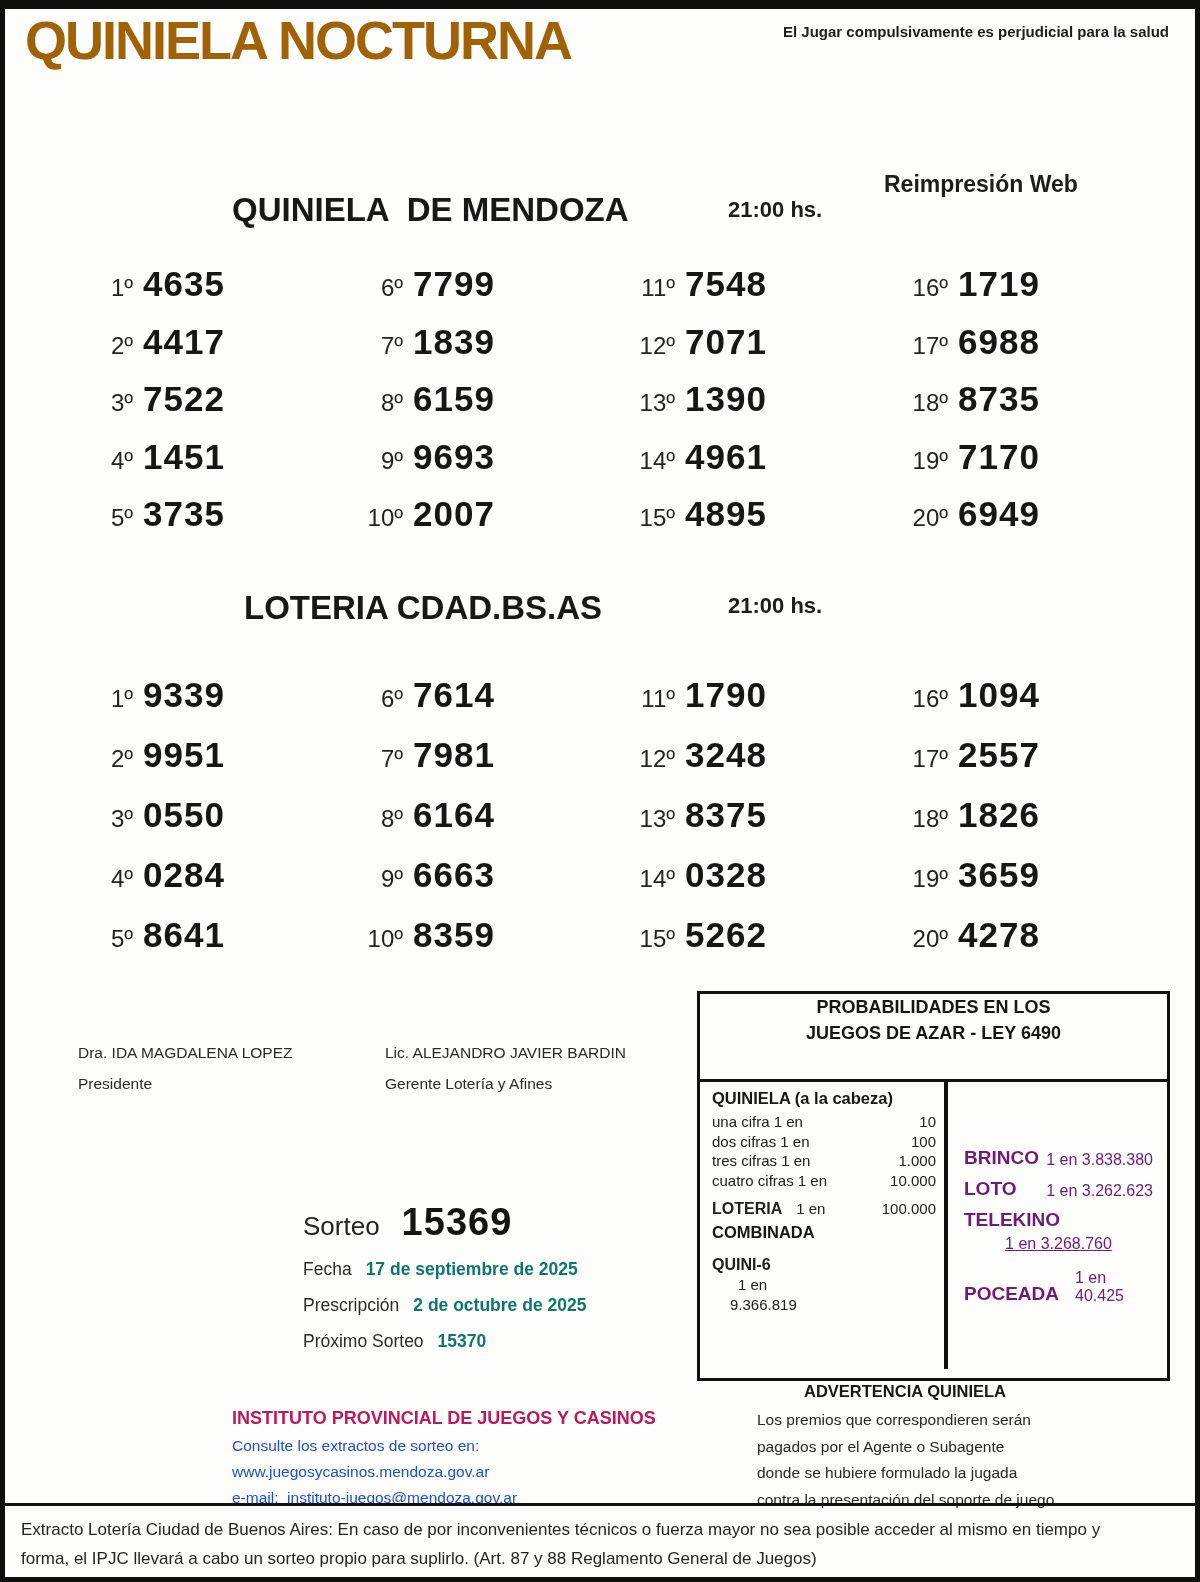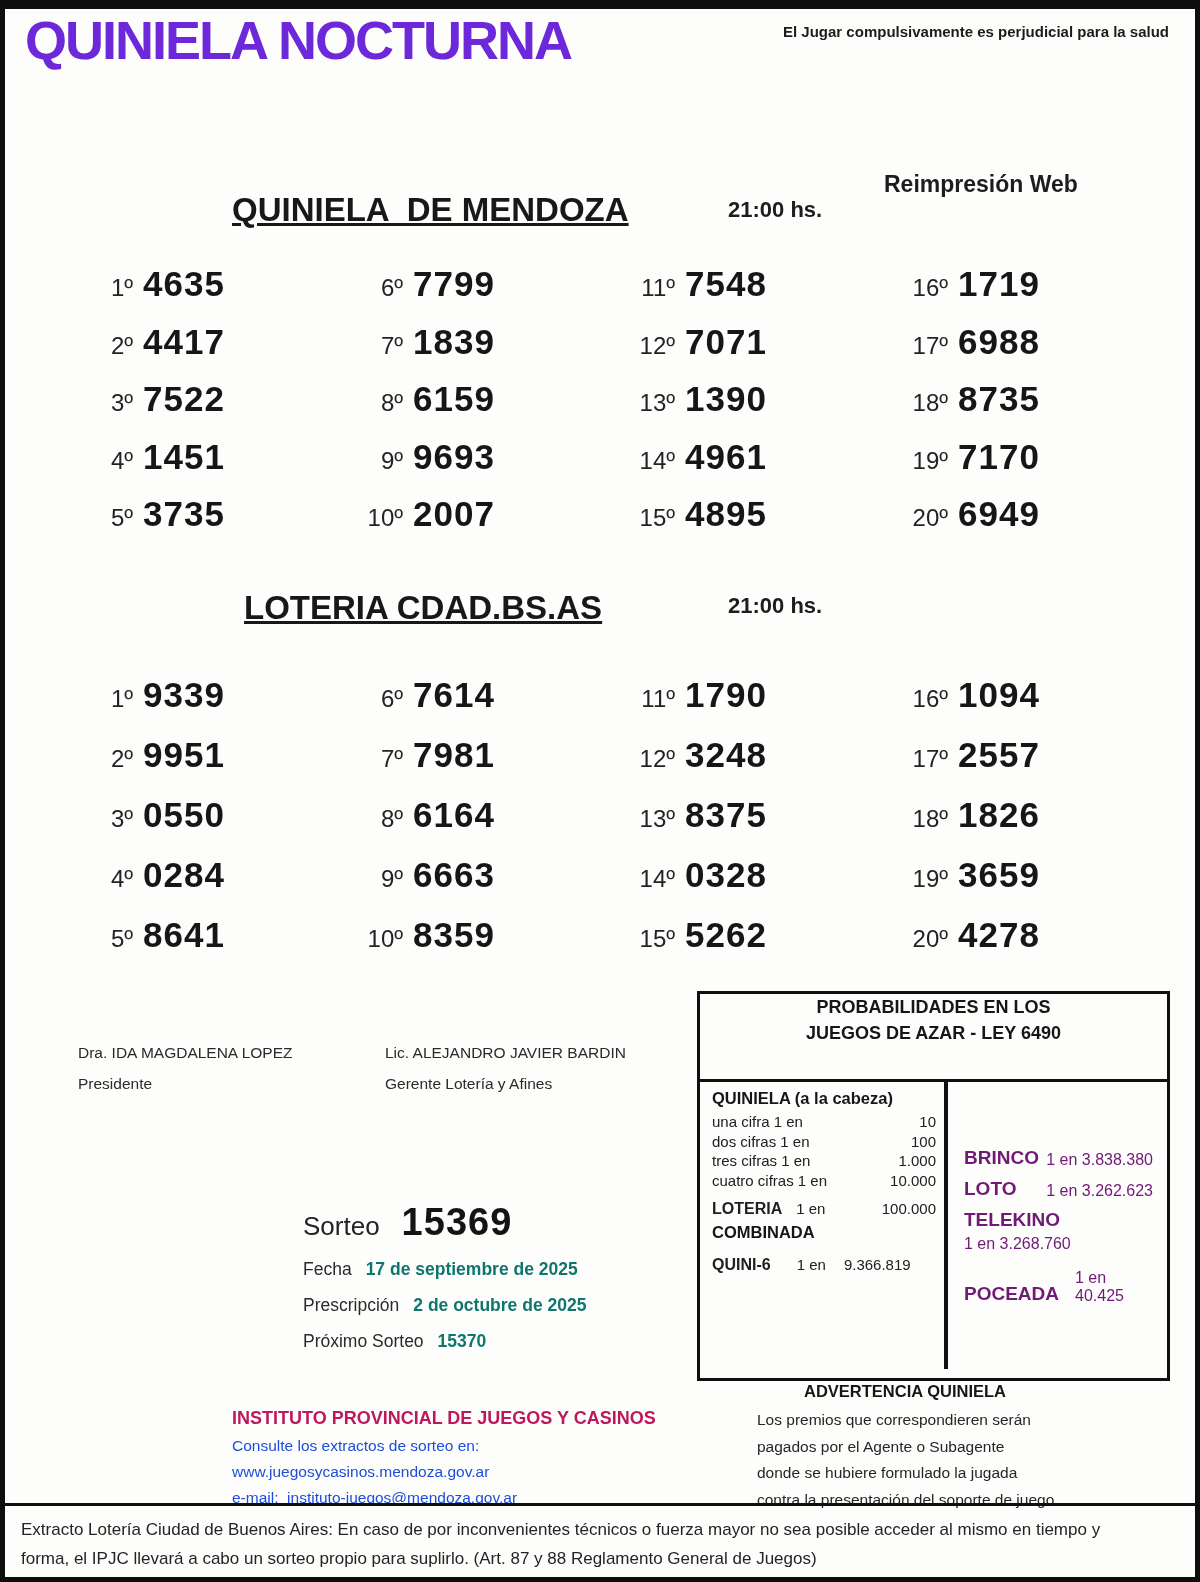--- a/index.html
+++ b/index.html
@@ -3,24 +3,24 @@
 <meta charset="utf-8">
 <style>
   html,body{margin:0;padding:0;background:#ffffff;}
   .page{
     position:relative;width:1200px;height:1582px;box-sizing:border-box;
     background:#fdfdfc;border:5px solid #0d0d0d;border-top-width:9px;
     font-family:"Liberation Sans",sans-serif;color:#1d1d1d;overflow:hidden;
   }
   .abs{position:absolute;}
   .keep-sp{white-space:pre-wrap;}
-  .doc-title{left:20px;top:0px;font-size:54px;font-weight:bold;letter-spacing:-2px;color:#6d28d9;}
+  .doc-title{left:20px;top:0px;font-size:54px;font-weight:bold;letter-spacing:-2px;color:#a16207;}
   .health{top:14px;right:26px;font-size:15px;font-weight:bold;color:#1c1c1c;}
 
-  .sec-title{font-size:33px;font-weight:bold;color:#181818;text-decoration:underline;}
+  .sec-title{font-size:33px;font-weight:bold;color:#181818;}
   .mendoza-title{left:227px;top:182px;}
   .mendoza-time{left:723px;top:188px;font-size:22px;font-weight:bold;}
   .reprint{left:879px;top:162px;font-size:23px;font-weight:bold;}
   .bsas-title{left:239px;top:580px;}
   .bsas-time{left:723px;top:584px;font-size:22px;font-weight:bold;}
 
   .grid{display:grid;grid-auto-flow:column;left:70px;width:1050px;}
   .mendoza-grid{top:255px;grid-template-rows:repeat(5,57.5px);grid-template-columns:270px 272px 273px auto;}
   .bsas-grid{top:666px;grid-template-rows:repeat(5,60px);grid-template-columns:270px 272px 273px auto;}
   .res{display:flex;align-items:baseline;}
@@ -48,29 +48,29 @@
   .pb-header{font-size:16.5px;font-weight:bold;margin-bottom:4px;color:#161616;}
   .pb-row{display:flex;justify-content:space-between;line-height:19.5px;}
   .pb-row .pv{text-align:right;}
   .pb-loteria{display:flex;margin-top:9px;line-height:20px;}
   .pb-loteria .pl-name{font-weight:bold;font-size:16px;}
   .pb-loteria .pl-mid{margin-left:14px;}
   .pb-loteria .pl-val{flex:1;text-align:right;}
   .pb-comb-header{font-size:16.5px;font-weight:bold;margin-top:4px;color:#161616;}
   .pb-valores{margin-top:5px;}
   .pb-valores .pb-row{padding-left:16px;line-height:20px;}
-  .pb-quini{display:flex;margin-top:13px;line-height:20px;}
+  .pb-quini{display:flex;margin-top:13px;line-height:20px;flex-direction:column;}
   .pb-quini .pl-name{font-weight:bold;font-size:16px;}
   .pb-quini .pl-mid{margin-left:26px;}
   .pb-quini .pl-val{margin-left:18px;}
   .game{display:flex;justify-content:space-between;align-items:flex-end;margin-bottom:9px;font-size:16px;color:#701a75;}
   .game .gname{font-weight:bold;font-size:19px;}
   .game:nth-of-type(1){margin-top:55px;}
   .game:nth-of-type(3){display:block;}
-  .game:nth-of-type(3) .gval{display:block;text-align:left;margin-top:4px;}
+  .game:nth-of-type(3) .gval{display:block;text-align:center;margin-top:4px;text-decoration:underline;}
   .game:nth-of-type(4){justify-content:flex-start;margin-top:16px;}
   .game:nth-of-type(4) .gval{margin-left:16px;align-self:center;}
 
   .advert-title{left:799px;top:1373px;font-size:16.5px;font-weight:bold;color:#161616;}
   .advert-text{left:752px;top:1398px;width:440px;font-size:15.5px;line-height:26.5px;color:#262626;}
 
   .inst-block{left:227px;top:1399px;}
   .inst-name{font-size:18px;font-weight:bold;color:#be185d;}
   .inst-line{font-size:15.5px;color:#1d4ed8;margin-top:8px;}
   .inst-block .inst-line:first-of-type{margin-top:9px;}

